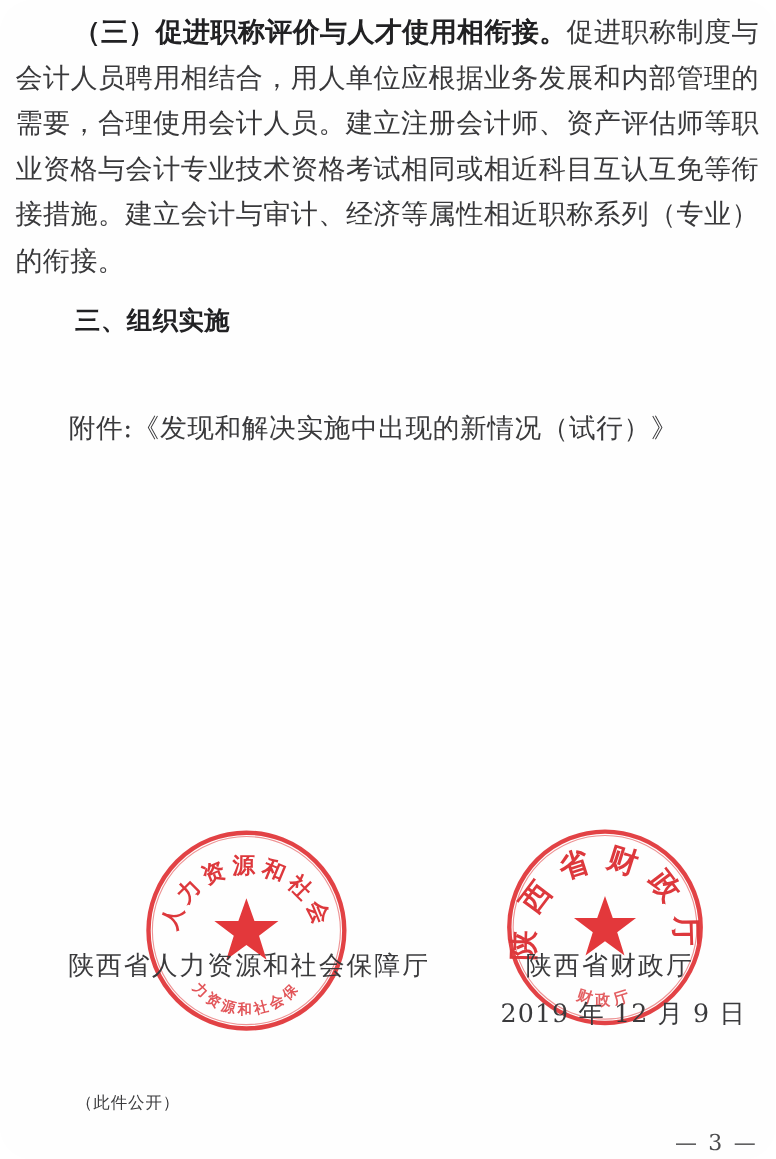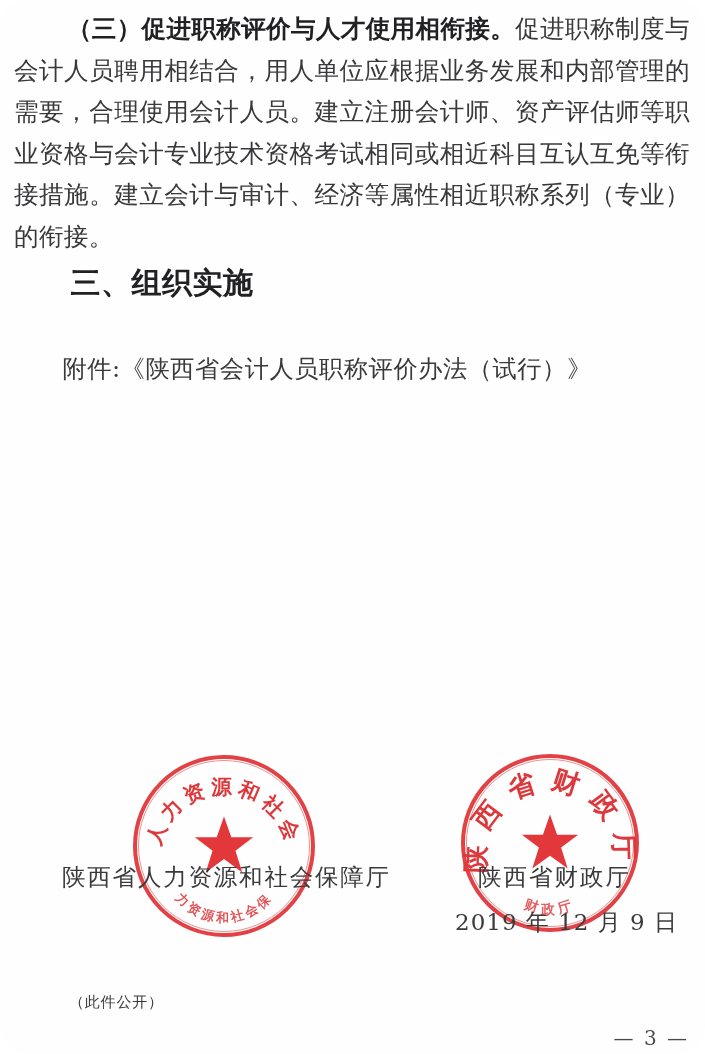--- a/index.html
+++ b/index.html
@@ -45,25 +45,25 @@
     text-indent: 0;
   }
   .para .lead {
     font-weight: 700;
     color: #212123;
     letter-spacing: 0.2px;
   }
   .indent { text-indent: 2.15em; }
 
   .heading {
-    font-size: 30px;
+    font-size: 23px;
     line-height: 41.6px;
     font-weight: 700;
     color: #212123;
-    margin: 4px;
+    margin: 14px;
     text-indent: 1.75em;
     letter-spacing: 0.5px;
     font-family: "DejaVu Sans", "Liberation Sans", sans-serif;
   }
 
   .spacer-sm { height: 41.6px; }
 
   .attach {
     font-size: 24.2px;
     line-height: 41.6px;
@@ -176,21 +176,21 @@
 
   <div class="body-col">
 
     <p class="para indent"><span class="lead">（三）促进职称评价与人才使用相衔接。</span><span>促进职称制度与会计人员聘用相结合，用人单位应根据业务发展和内部管理的需要，合理使用会计人员。建立注册会计师、资产评估师等职业资格与会计专业技术资格考试相同或相近科目互认互免等衔接措施。建立会计与审计、经济等属性相近职称系列（专业）的衔接。</span></p>
 
     <p class="heading">三、组织实施</p>
 
 
     <div class="spacer-sm"></div>
 
-    <p class="attach">附件:《陕西省会计人员职称评价办法（试行）》</p>
+    <p class="attach">附件:《发现和解决实施中出现的新情况（试行）》</p>
 
   </div>
 
   <div class="sign-area">
 
     <div class="seal" id="seal-hrss">
       <div class="ring"></div>
       <div class="ring2"></div>
       <div class="arc-text">
         <svg viewBox="0 0 182 182" xmlns="http://www.w3.org/2000/svg">

